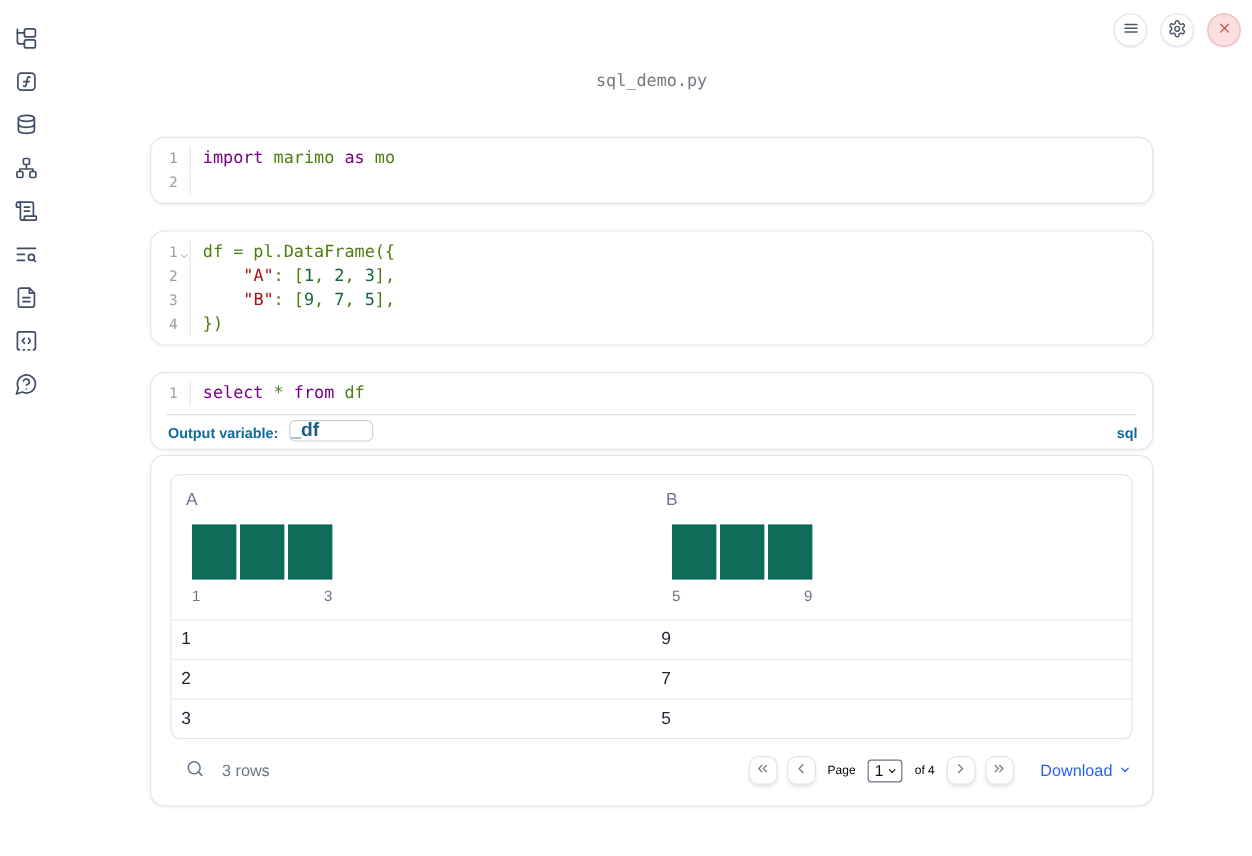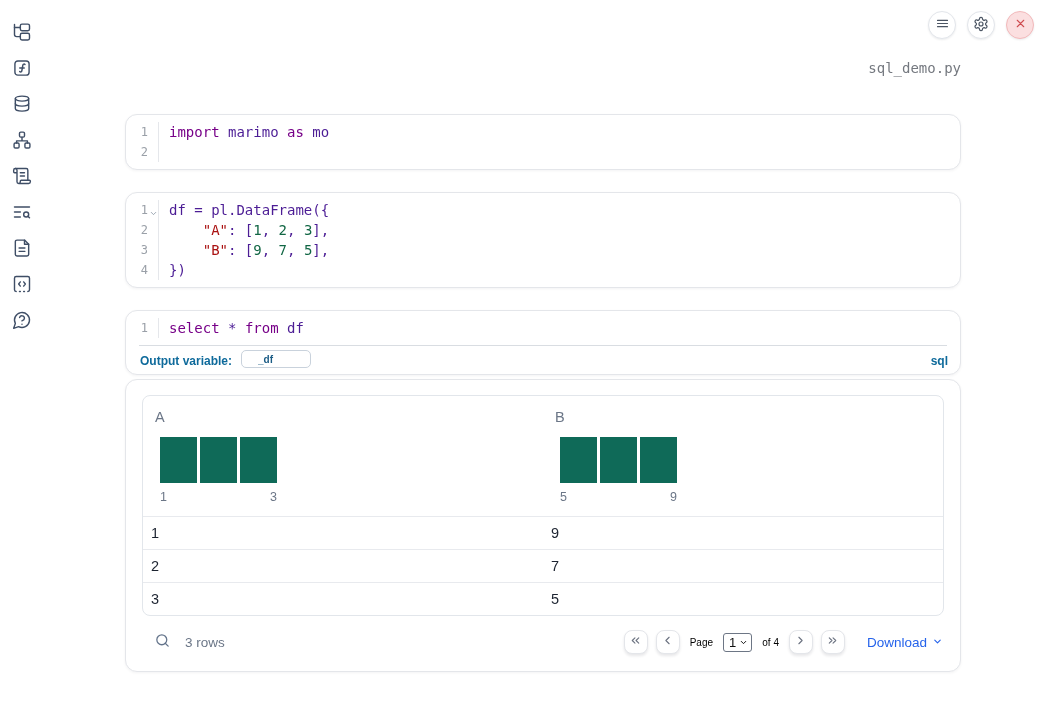--- a/index.html
+++ b/index.html
@@ -19,49 +19,49 @@
   .topbar { position:absolute; top:11px; right:9px; display:flex; gap:11px; }
   .circle-btn { width:28px; height:28px; border-radius:50%; background:#fff;
                 border:1px solid #e3e6eb; box-shadow:0 1px 2px rgba(15,23,42,.08);
                 display:flex; align-items:center; justify-content:center; cursor:pointer; }
   .circle-btn svg { stroke:#4b5563; fill:none; stroke-width:1.8; stroke-linecap:round; stroke-linejoin:round; }
   .circle-btn.danger { background:#fbdfe0; border-color:#f3b9bb; }
   .circle-btn.danger svg { stroke:#cf4b4f; stroke-width:2; }
 
   
   main { position:absolute; left:125px; top:0; width:836px; }
-  .nb-title { margin-top:60px; margin-bottom:38px; text-align:right;
+  .nb-title { margin-top:60px; margin-bottom:38px; text-align:center;
               font-family:"DejaVu Sans Mono", monospace; font-size:14px; color:#74787f; }
 
   .cell { border:1px solid #e4e6ea; border-radius:12px; background:#fff;
           box-shadow:0 1px 3px rgba(15,23,42,.05); }
   .cell + .cell { margin-top:22px; }
 
   .code { padding:7px 0; }
   .code-line { display:flex; line-height:20px;
                font-family:"DejaVu Sans Mono", monospace; font-size:14px; }
   .gutter { flex:0 0 33px; width:33px; text-align:right; padding-right:10px;
             color:#9aa0a8; font-size:12px; border-right:1px solid #e5e7eb; position:relative; }
   .fold { position:absolute; right:0; top:4px; width:9px; height:9px; }
   .fold svg { width:9px; height:9px; stroke:#8b96a5; fill:none; stroke-width:2.2;
               stroke-linecap:round; stroke-linejoin:round; }
   .src { padding-left:10px; white-space:pre; color:#1a1a1a; }
   .tok-kw  { color:#770088; }
   .tok-str { color:#aa1111; }
   .tok-num { color:#116644; }
-  .tok-plain { color:#4c1d95;text-align:center; }
+  .tok-plain { color:#4d7c0f;text-align:center; }
 
   
   .sql-divider { height:1px; background:#d9dde2; margin:0 13px; }
   .sql-meta { display:flex; align-items:flex-end; padding:4px 12px 6px 14px; }
   .ov-label { color:#0e6a9b; font-weight:bold; font-size:12px; }
   .ov-input { margin-left:9px; width:70px; height:18px; border:1px solid #c9d2dc;
-              border-radius:5px; padding:0 16px;
+              border-radius:5px; padding:0 0;
               font-family:"Liberation Sans", sans-serif;
-              font-weight:bold; font-size:10px; color:#1b5c85; }
+              font-weight:bold; font-size:16px; color:#1b5c85; }
   .lang-label { margin-left:auto; color:#0e6a9b; font-weight:bold; font-size:12px; }
 
   
   .output-cell { margin-top:4px !important; padding:15px 16px 12px; }
   .table-wrap { border:1px solid #e2e6eb; border-radius:8px; overflow:hidden; background:#fff; }
   .t-header { display:flex; }
   .t-col { flex:1; padding:13px 12px 12px; cursor:pointer; }
   .t-col-name { color:#6b7687; font-size:14.5px; }
   .hist-bars { display:flex; gap:3px; align-items:flex-end; height:46px;
                margin-top:12px; margin-left:5px; width:117px; }

